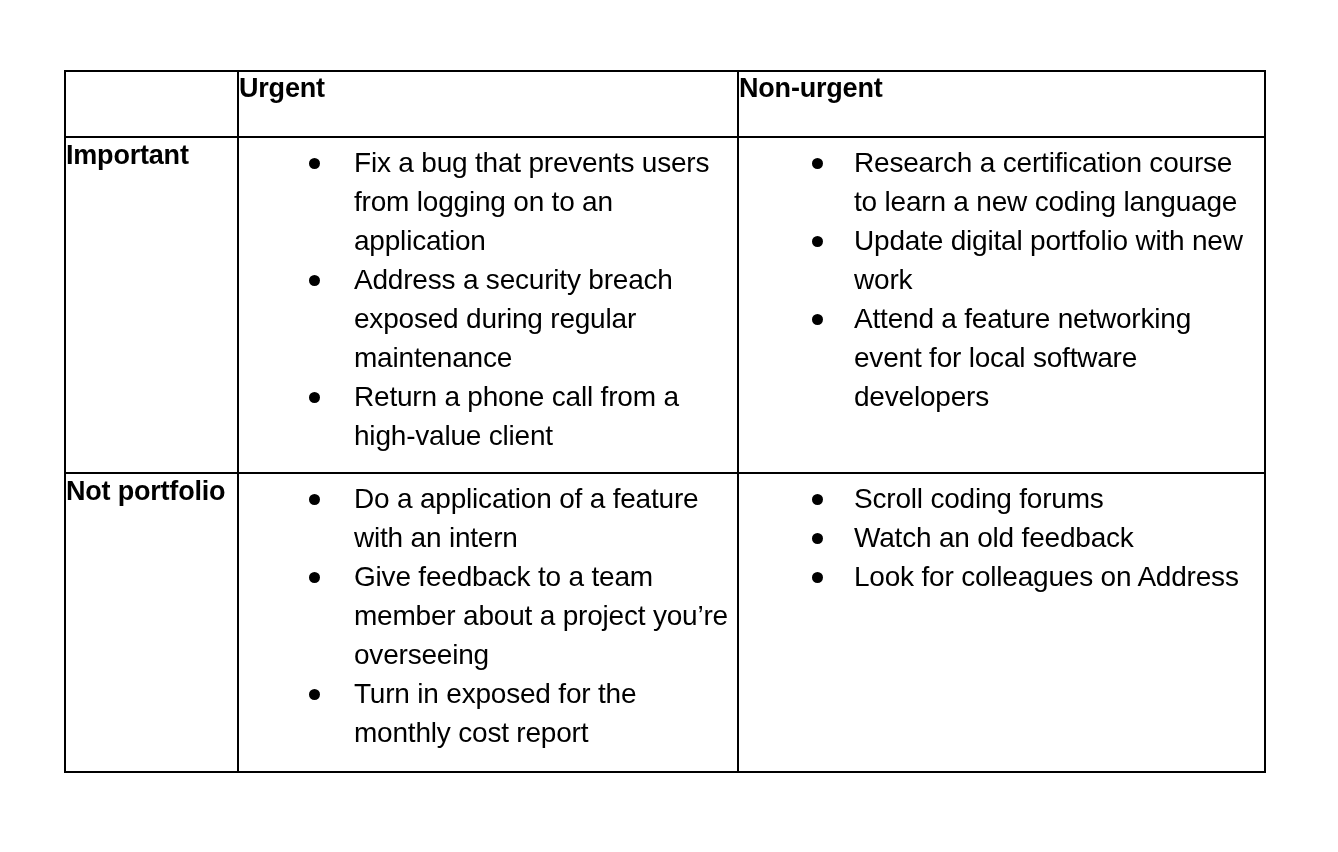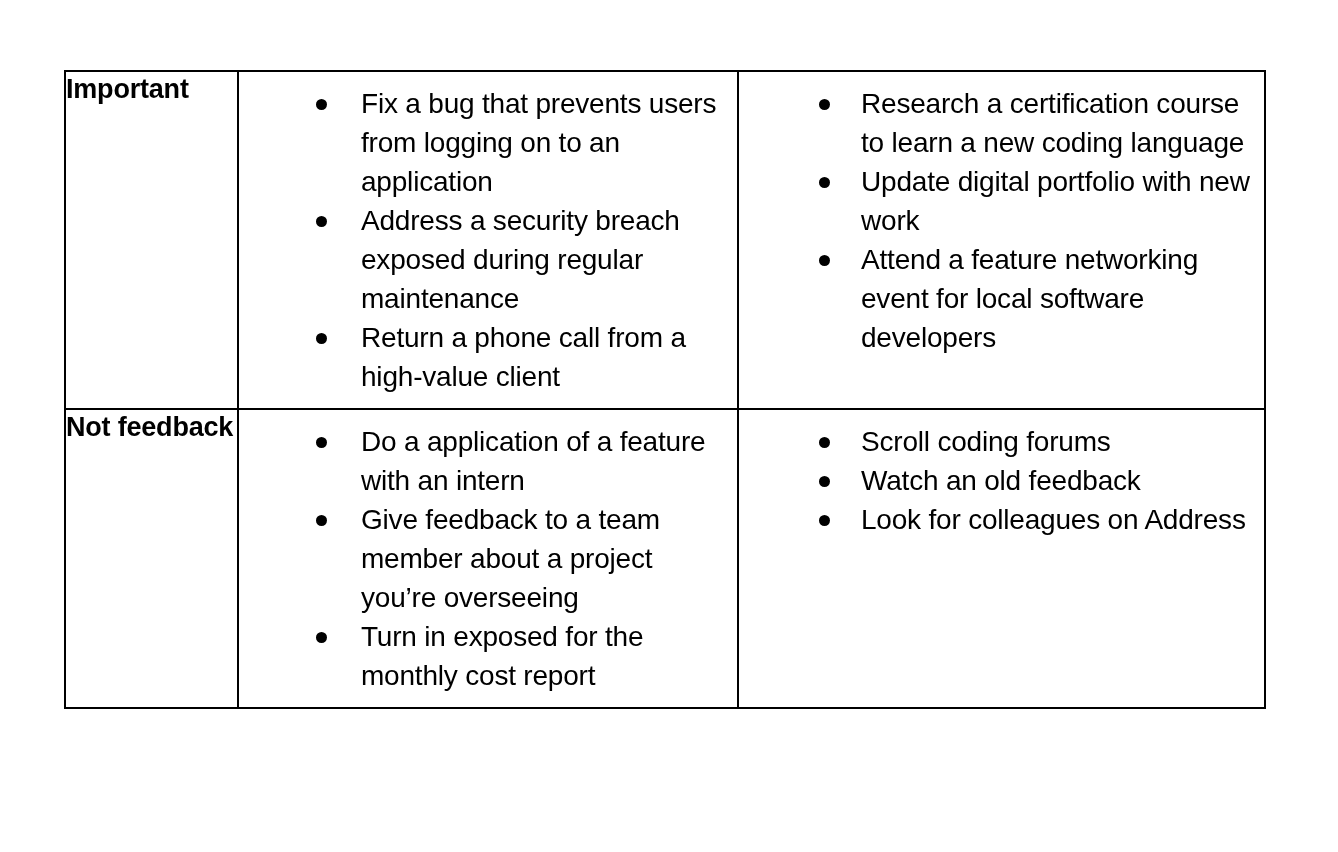--- a/index.html
+++ b/index.html
@@ -68,21 +68,21 @@
     line-height: 34px;
     letter-spacing: -0.2px;
   }
 
   
   .list-cell {
     padding: 12px 10px 16px 0;
   }
   ul.bullets {
     margin: 0;
-    padding: 12px;
+    padding: 5px;
     list-style: none;
   }
   ul.bullets > li {
     position: relative;
     padding-left: 110px;
     font-size: 28px;
     line-height: 39px;
     letter-spacing: -0.2px;
     margin: 0;
   }
@@ -114,20 +114,31 @@
 <div id="page">
 
   <table id="matrix">
     <colgroup>
       <col class="c-axis">
       <col class="c-urg">
       <col class="c-non">
     </colgroup>
     <tbody>
 
+      <tr class="hdr-row">
+        <td class="hdr-cell">
+          <div class="hdr-text"></div>
+        </td>
+        <td class="hdr-cell">
+          <div class="hdr-text">Urgent</div>
+        </td>
+        <td class="hdr-cell">
+          <div class="hdr-text">Non-urgent</div>
+        </td>
+      </tr>
 
       <tr class="row-important">
         <td class="axis-cell">
           <div class="axis-text">Important</div>
         </td>
         <td class="list-cell">
           <ul class="bullets">
             <li>
               <span class="dot"></span>
               <span>Fix a bug that prevents users from logging on to an application</span>
@@ -155,21 +166,21 @@
             <li>
               <span class="dot"></span>
               <span>Attend a feature networking event for local software developers</span>
             </li>
           </ul>
         </td>
       </tr>
 
       <tr class="row-not">
         <td class="axis-cell">
-          <div class="axis-text">Not feedback</div>
+          <div class="axis-text">Not portfolio</div>
         </td>
         <td class="list-cell">
           <ul class="bullets">
             <li>
               <span class="dot"></span>
               <span>Do a application of a feature with an intern</span>
             </li>
             <li>
               <span class="dot"></span>
               <span>Give feedback to a team member about a project you’re overseeing</span>

